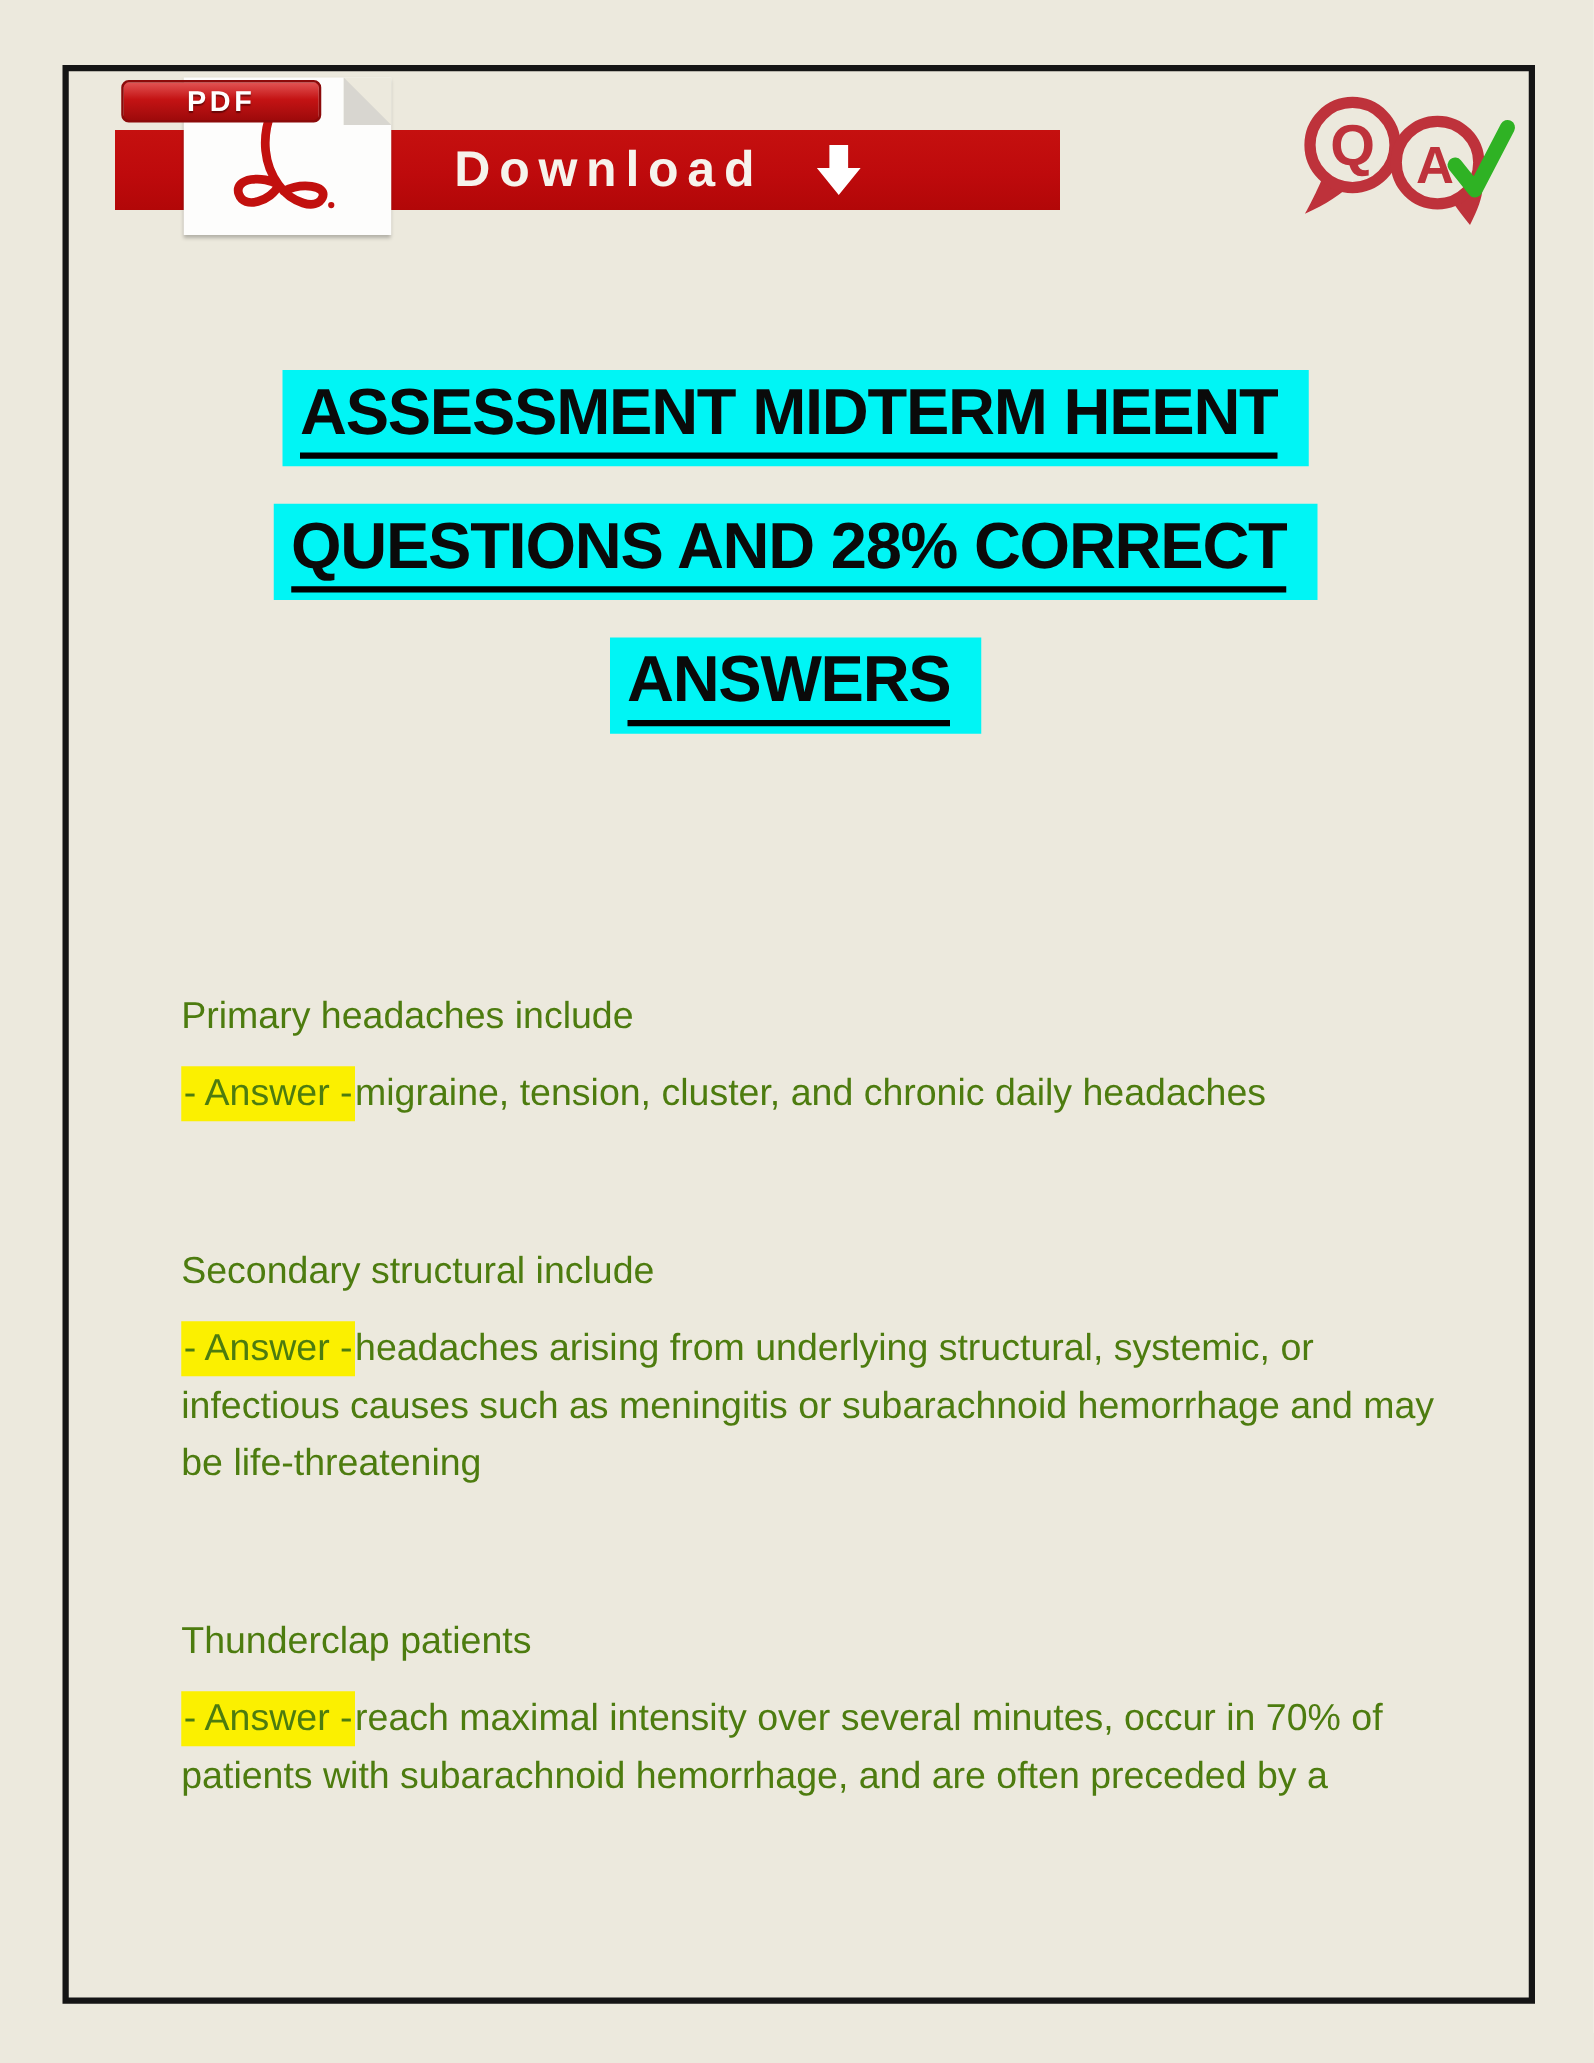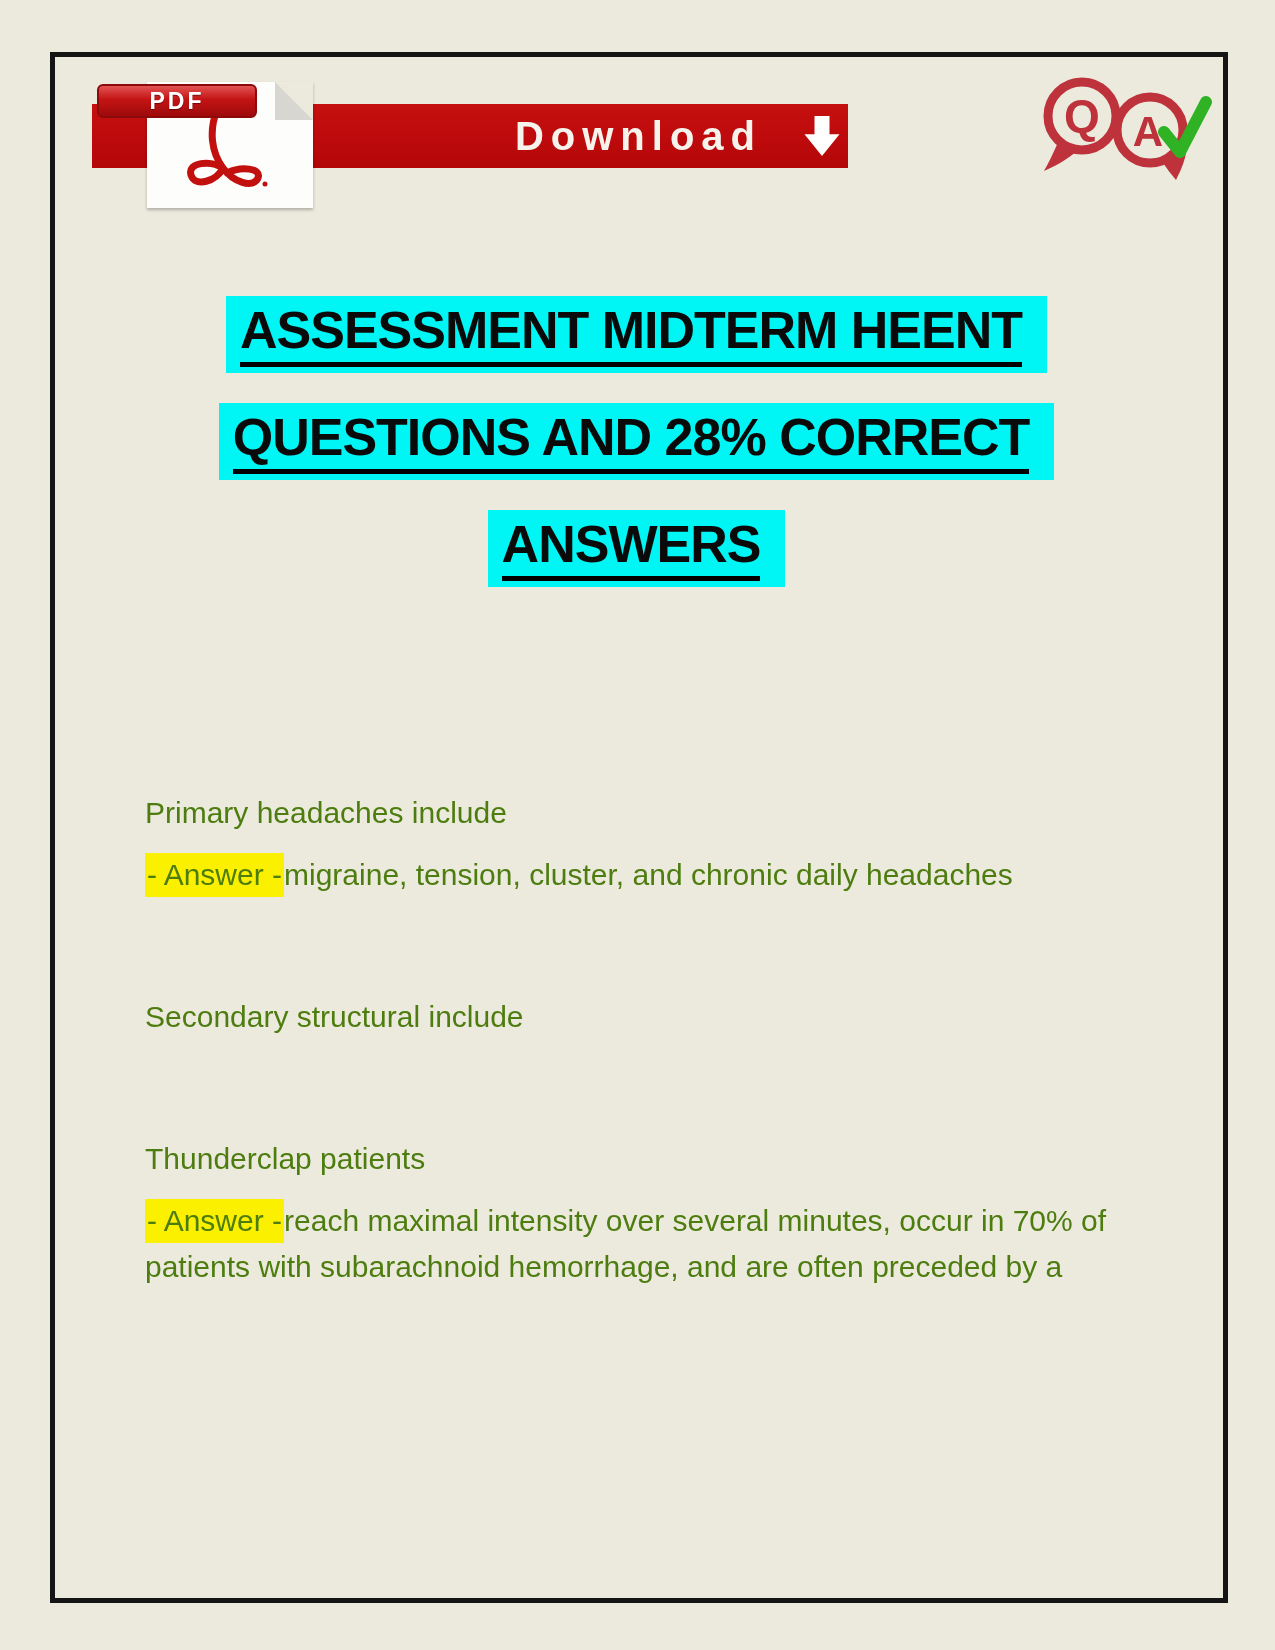--- a/index.html
+++ b/index.html
@@ -13,30 +13,30 @@
   .frame{
     position:absolute;
     left:50px;top:52px;width:1168px;height:1541px;
     border:5px solid #151515;
     pointer-events:none;
   }
   
   .download-banner{
     position:absolute;left:92px;top:104px;width:756px;height:64px;
     background:linear-gradient(180deg,#C5100F 0%,#BE0A0C 55%,#B20708 100%);
-    display:flex;align-items:center;justify-content:flex-end;
+    display:flex;align-items:center;justify-content:center;
     cursor:pointer;
   }
   .download-label{
     color:#F6F3EC;font-size:40px;font-weight:bold;letter-spacing:7px;
     margin-left:120px;margin-right:34px;line-height:1;
   }
   .download-arrow{width:52px;height:50px;display:block;}
   .pdf-file{
-    position:absolute;left:135px;top:58px;width:180px;height:132px;margin-top:20px;
+    position:absolute;left:135px;top:58px;width:180px;height:132px;
   }
   .pdf-page{
     position:absolute;left:12px;top:4px;width:166px;height:126px;
     background:#FDFDFC;
     box-shadow:0 2px 3px rgba(0,0,0,.25);
   }
   .pdf-fold{
     position:absolute;right:0;top:0;width:0;height:0;
     border-left:38px solid #D8D6D0;
     border-top:38px solid #ECE9DD;
@@ -144,20 +144,21 @@
 
   <div class="content">
 
     <div class="qa-block">
       <p class="question">Primary headaches include</p>
       <p class="answer"><span class="answer-label">- Answer -</span><span>migraine, tension, cluster, and chronic daily headaches</span></p>
     </div>
 
     <div class="qa-block">
       <p class="question">Secondary structural include</p>
+      <p class="answer"><span class="answer-label">- Answer -</span><span>headaches arising from underlying structural, systemic, or infectious causes such as meningitis or subarachnoid hemorrhage and may be life-threatening</span></p>
     </div>
 
     <div class="qa-block">
       <p class="question">Thunderclap patients</p>
       <p class="answer"><span class="answer-label">- Answer -</span><span>reach maximal intensity over several minutes, occur in 70% of patients with subarachnoid hemorrhage, and are often preceded by a</span></p>
     </div>
 
   </div>
 </div>
 

